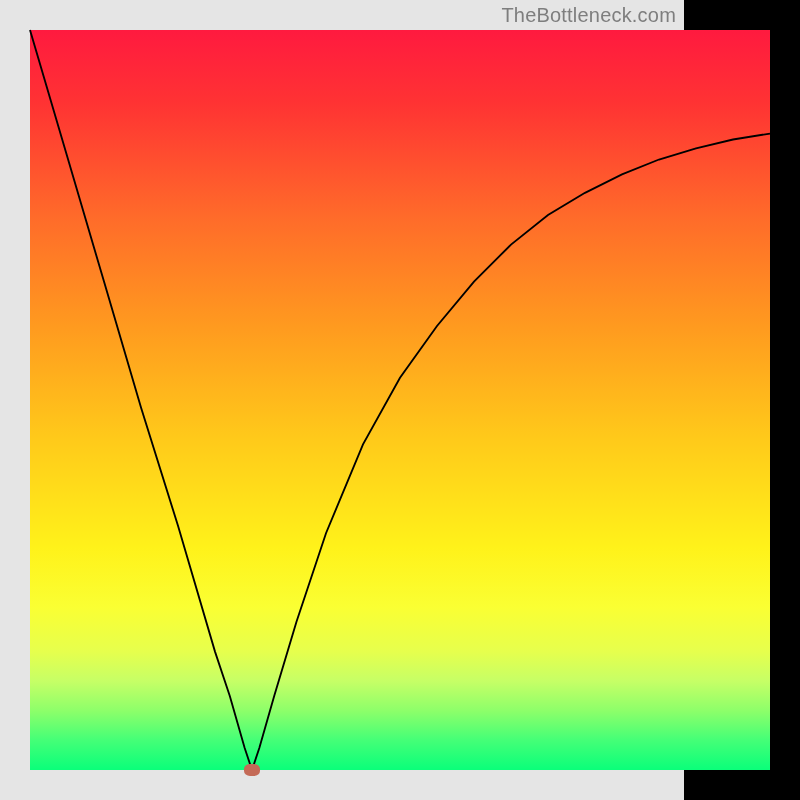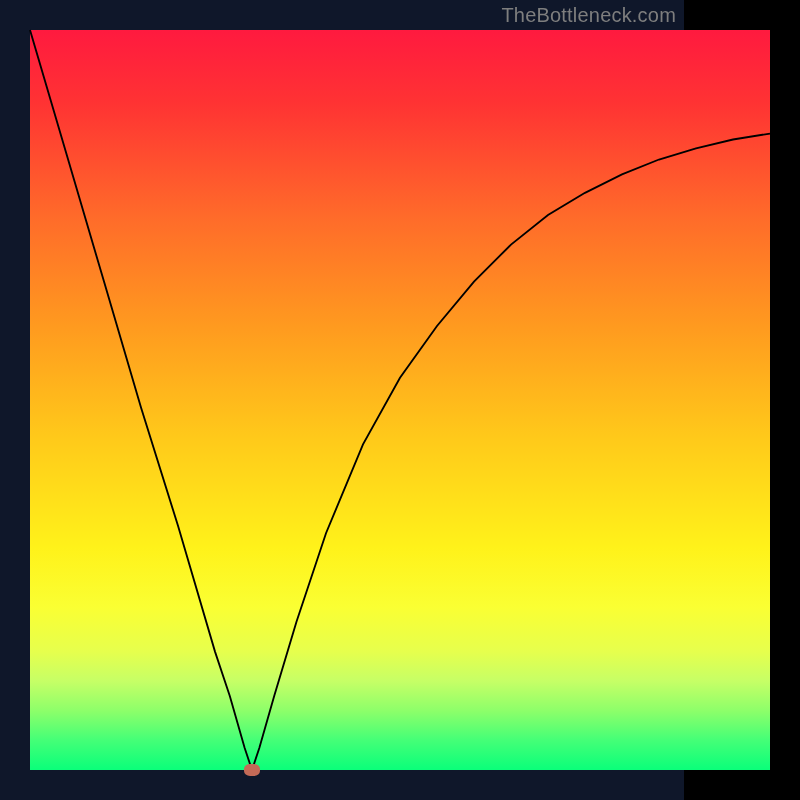--- a/index.html
+++ b/index.html
@@ -8,21 +8,21 @@
     width: 800px;
     height: 800px;
     overflow: hidden;
     background: #000;
     font-family: Arial, Helvetica, sans-serif;
   }
   .frame {
     width: 684px;
     height: 800px;
     position: relative;
-    background: #0f172a;
+    background: #e5e5e5;
   }
   .plot-area {
     position: absolute;
     left: 30px;
     top: 30px;
     width: 740px;
     height: 740px;
     background: linear-gradient(to bottom,
       #ff1a3f 0%,
       #ff3333 10%,

